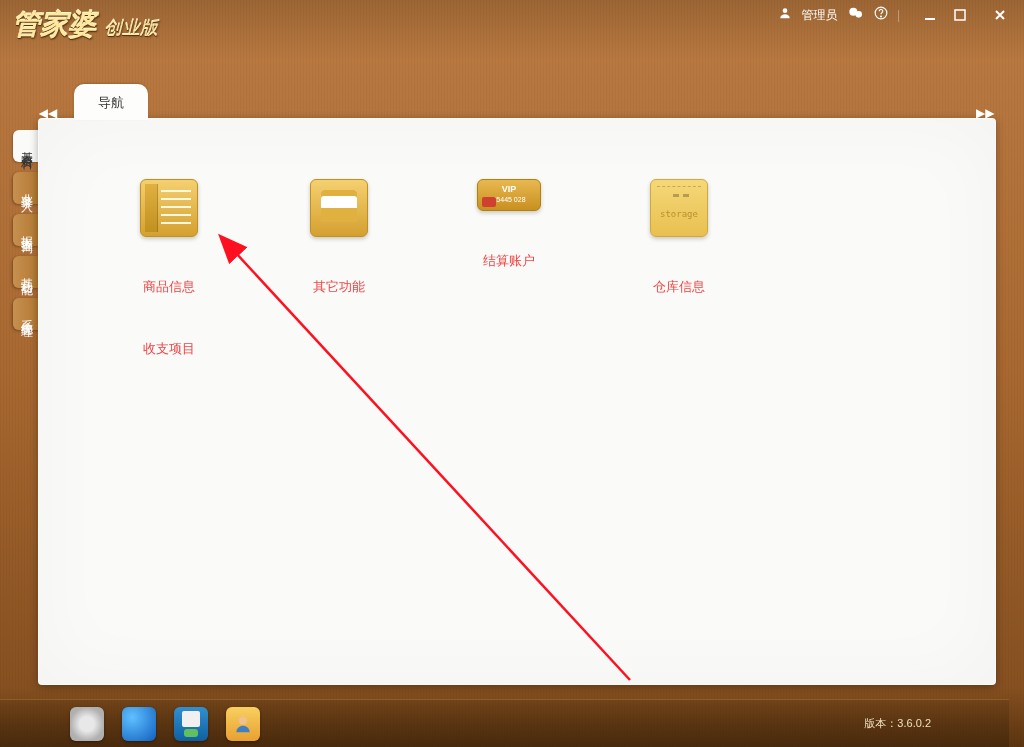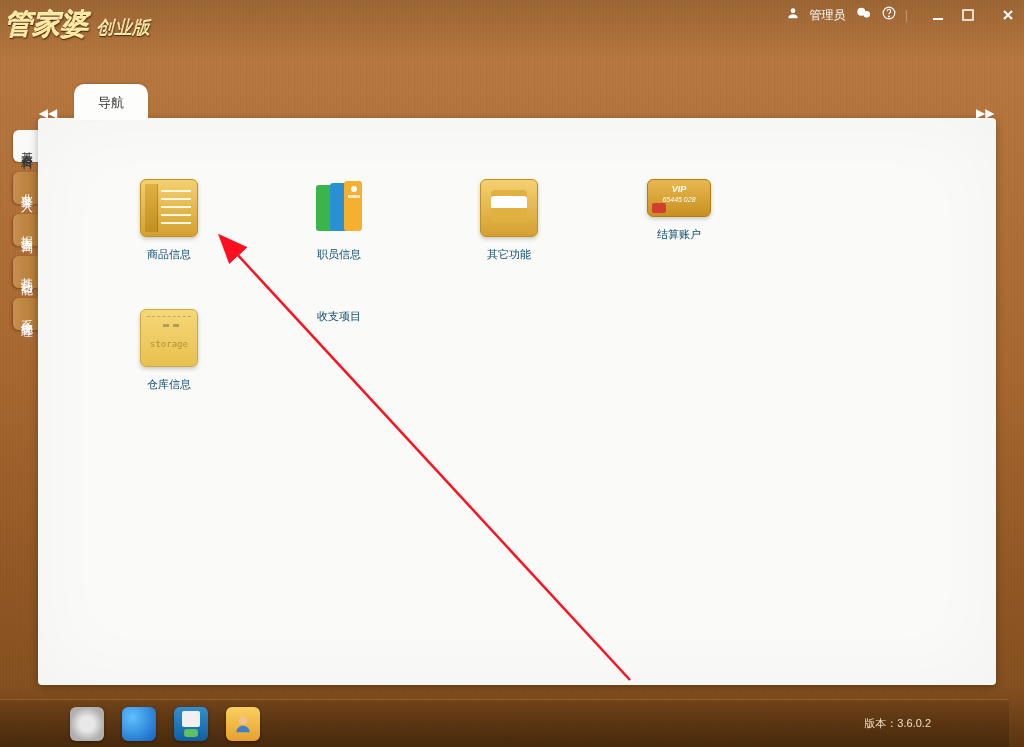--- a/index.html
+++ b/index.html
@@ -14,21 +14,21 @@
   position: relative;
   overflow: hidden;
 }
 
 
 .title-bar {
   height: 50px;
   display: flex;
   align-items: center;
   justify-content: space-between;
-  padding: 0 4px;
+  padding: 0 12px;
 }
 .app-title {
   display: flex;
   align-items: baseline;
   gap: 8px;
 }
 .app-title-main {
   font-size: 28px;
   font-weight: bold;
   color: #ffe8a0;
@@ -156,22 +156,23 @@
   width: 58px;
   height: 58px;
   border-radius: 6px;
   display: flex;
   align-items: center;
   justify-content: center;
   box-shadow: 0 2px 4px rgba(0,0,0,0.2);
   position: relative;
 }
 .icon-label {
-  font-size: 11px;
-  color: #0c4a6e;
+  font-size: 13px;
+  color: #ef4444;
+  margin-top: 31px;
 }
 
 
 .icon-product {
   background: linear-gradient(#f5d070, #d4a030);
   border: 1px solid #c09020;
 }
 .icon-product::before {
   content: "";
   position: absolute;
@@ -316,40 +317,28 @@
     <div class="tab-right-arrow">▶▶</div>
   </div>
   <div class="folder-body">
     <div class="icon-grid">
 
       <div class="icon-item">
         <div class="icon-box icon-product"></div>
         <div class="icon-label">商品信息</div>
       </div>
 
-      <div class="icon-item">
-        <div class="icon-box icon-staff">
-          <svg viewBox="0 0 58 58">
-            <rect x="6" y="6" width="18" height="46" rx="3" fill="#3bb54a"></rect>
-            <rect x="20" y="4" width="18" height="48" rx="3" fill="#2b8fd6"></rect>
-            <rect x="34" y="2" width="18" height="50" rx="3" fill="#f5b030"></rect>
-            <circle cx="44" cy="10" r="3" fill="#fff"></circle>
-            <rect x="38" y="16" width="12" height="3" fill="#fff" opacity="0.7"></rect>
-          </svg>
-        </div>
-        <div class="icon-label">职员信息</div>
-      </div>
 
       <div class="icon-item">
         <div class="icon-box icon-unit"></div>
         <div class="icon-label">其它功能</div>
       </div>
 
       <div class="icon-item">
-        <div class="icon-box icon-account" style="width:64px;height:38px;font-style:italic;">
+        <div class="icon-box icon-account" style="width:64px;height:32px;">
           <div style="position:absolute;top:4px;left:0;right:0;text-align:center;font-size:9px;font-weight:bold;color:#fff;">VIP</div>
           <div style="position:absolute;top:16px;left:0;right:0;text-align:center;font-size:7px;color:#fff;">65445 028</div>
           <div style="position:absolute;bottom:3px;left:4px;width:14px;height:10px;background:#d04030;border-radius:2px;"></div>
         </div>
         <div class="icon-label">结算账户</div>
       </div>
 
       <div class="icon-item">
         <div class="icon-box icon-storage">
           <div style="position:absolute;top:6px;left:6px;right:6px;height:2px;border-top:1px dashed rgba(0,0,0,0.2);"></div>

